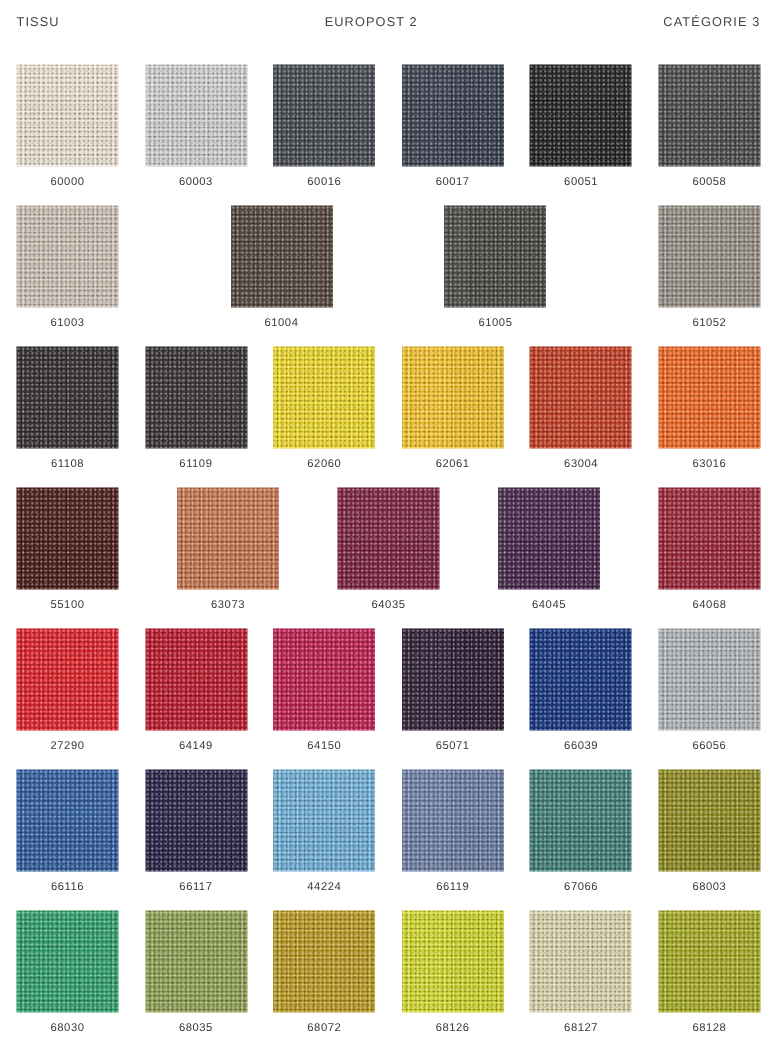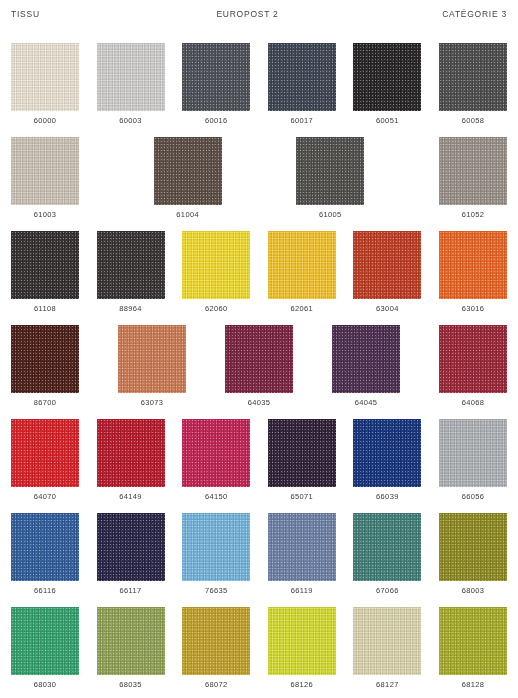--- a/index.html
+++ b/index.html
@@ -162,21 +162,21 @@
           <div class="swatch-label">61052</div>
         </div>
       </div>
       <div class="row">
         <div class="cell">
           <div class="swatch" style="background-color: rgb(47, 43, 42);"></div>
           <div class="swatch-label">61108</div>
         </div>
         <div class="cell">
           <div class="swatch" style="background-color: rgb(51, 47, 46);"></div>
-          <div class="swatch-label">88964</div>
+          <div class="swatch-label">61109</div>
         </div>
         <div class="cell">
           <div class="swatch" style="background-color: rgb(245, 222, 43);"></div>
           <div class="swatch-label">62060</div>
         </div>
         <div class="cell">
           <div class="swatch" style="background-color: rgb(246, 197, 42);"></div>
           <div class="swatch-label">62061</div>
         </div>
         <div class="cell">
@@ -184,21 +184,21 @@
           <div class="swatch-label">63004</div>
         </div>
         <div class="cell">
           <div class="swatch" style="background-color: rgb(242, 100, 30);"></div>
           <div class="swatch-label">63016</div>
         </div>
       </div>
       <div class="row">
         <div class="cell">
           <div class="swatch" style="background-color: rgb(74, 26, 19);"></div>
-          <div class="swatch-label">86700</div>
+          <div class="swatch-label">55100</div>
         </div>
         <div class="cell">
           <div class="swatch" style="background-color: rgb(206, 122, 82);"></div>
           <div class="swatch-label">63073</div>
         </div>
         <div class="cell">
           <div class="swatch" style="background-color: rgb(123, 31, 62);"></div>
           <div class="swatch-label">64035</div>
         </div>
         <div class="cell">
@@ -206,21 +206,21 @@
           <div class="swatch-label">64045</div>
         </div>
         <div class="cell">
           <div class="swatch" style="background-color: rgb(156, 34, 52);"></div>
           <div class="swatch-label">64068</div>
         </div>
       </div>
       <div class="row">
         <div class="cell">
           <div class="swatch" style="background-color: rgb(224, 28, 36);"></div>
-          <div class="swatch-label">64070</div>
+          <div class="swatch-label">27290</div>
         </div>
         <div class="cell">
           <div class="swatch" style="background-color: rgb(187, 20, 39);"></div>
           <div class="swatch-label">64149</div>
         </div>
         <div class="cell">
           <div class="swatch" style="background-color: rgb(196, 30, 82);"></div>
           <div class="swatch-label">64150</div>
         </div>
         <div class="cell">
@@ -240,21 +240,21 @@
         <div class="cell">
           <div class="swatch" style="background-color: rgb(45, 92, 158);"></div>
           <div class="swatch-label">66116</div>
         </div>
         <div class="cell">
           <div class="swatch" style="background-color: rgb(35, 32, 68);"></div>
           <div class="swatch-label">66117</div>
         </div>
         <div class="cell">
           <div class="swatch" style="background-color: rgb(116, 182, 222);"></div>
-          <div class="swatch-label">76635</div>
+          <div class="swatch-label">44224</div>
         </div>
         <div class="cell">
           <div class="swatch" style="background-color: rgb(109, 128, 168);"></div>
           <div class="swatch-label">66119</div>
         </div>
         <div class="cell">
           <div class="swatch" style="background-color: rgb(62, 126, 119);"></div>
           <div class="swatch-label">67066</div>
         </div>
         <div class="cell">

